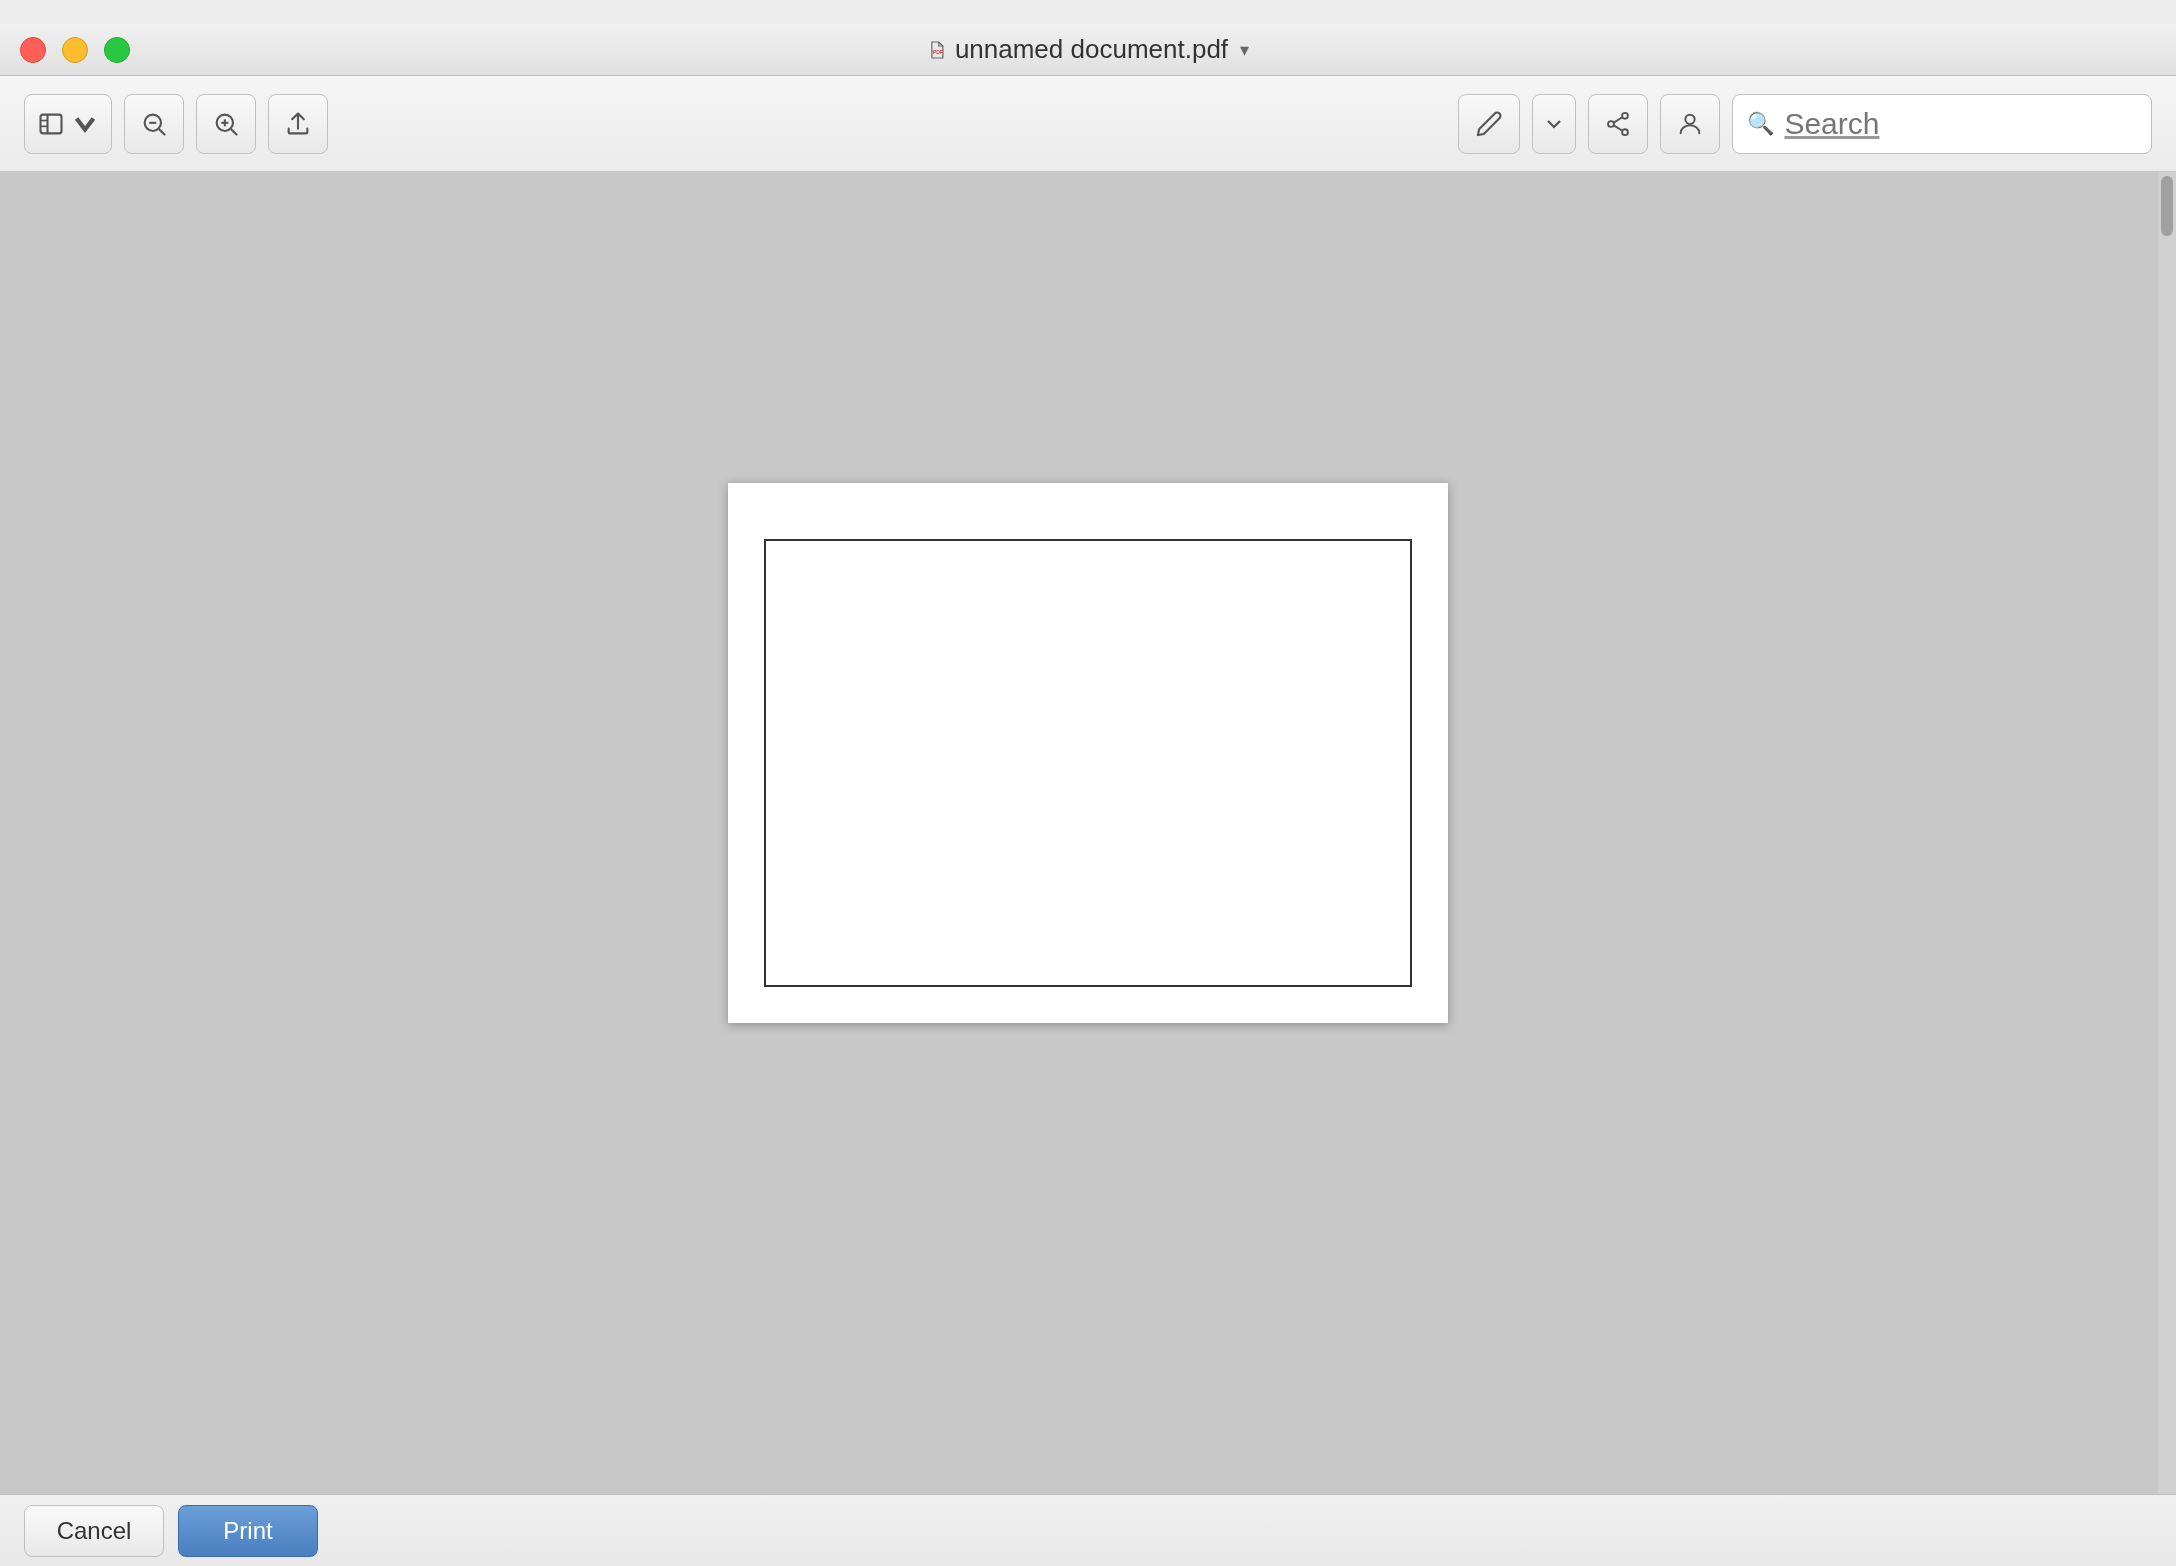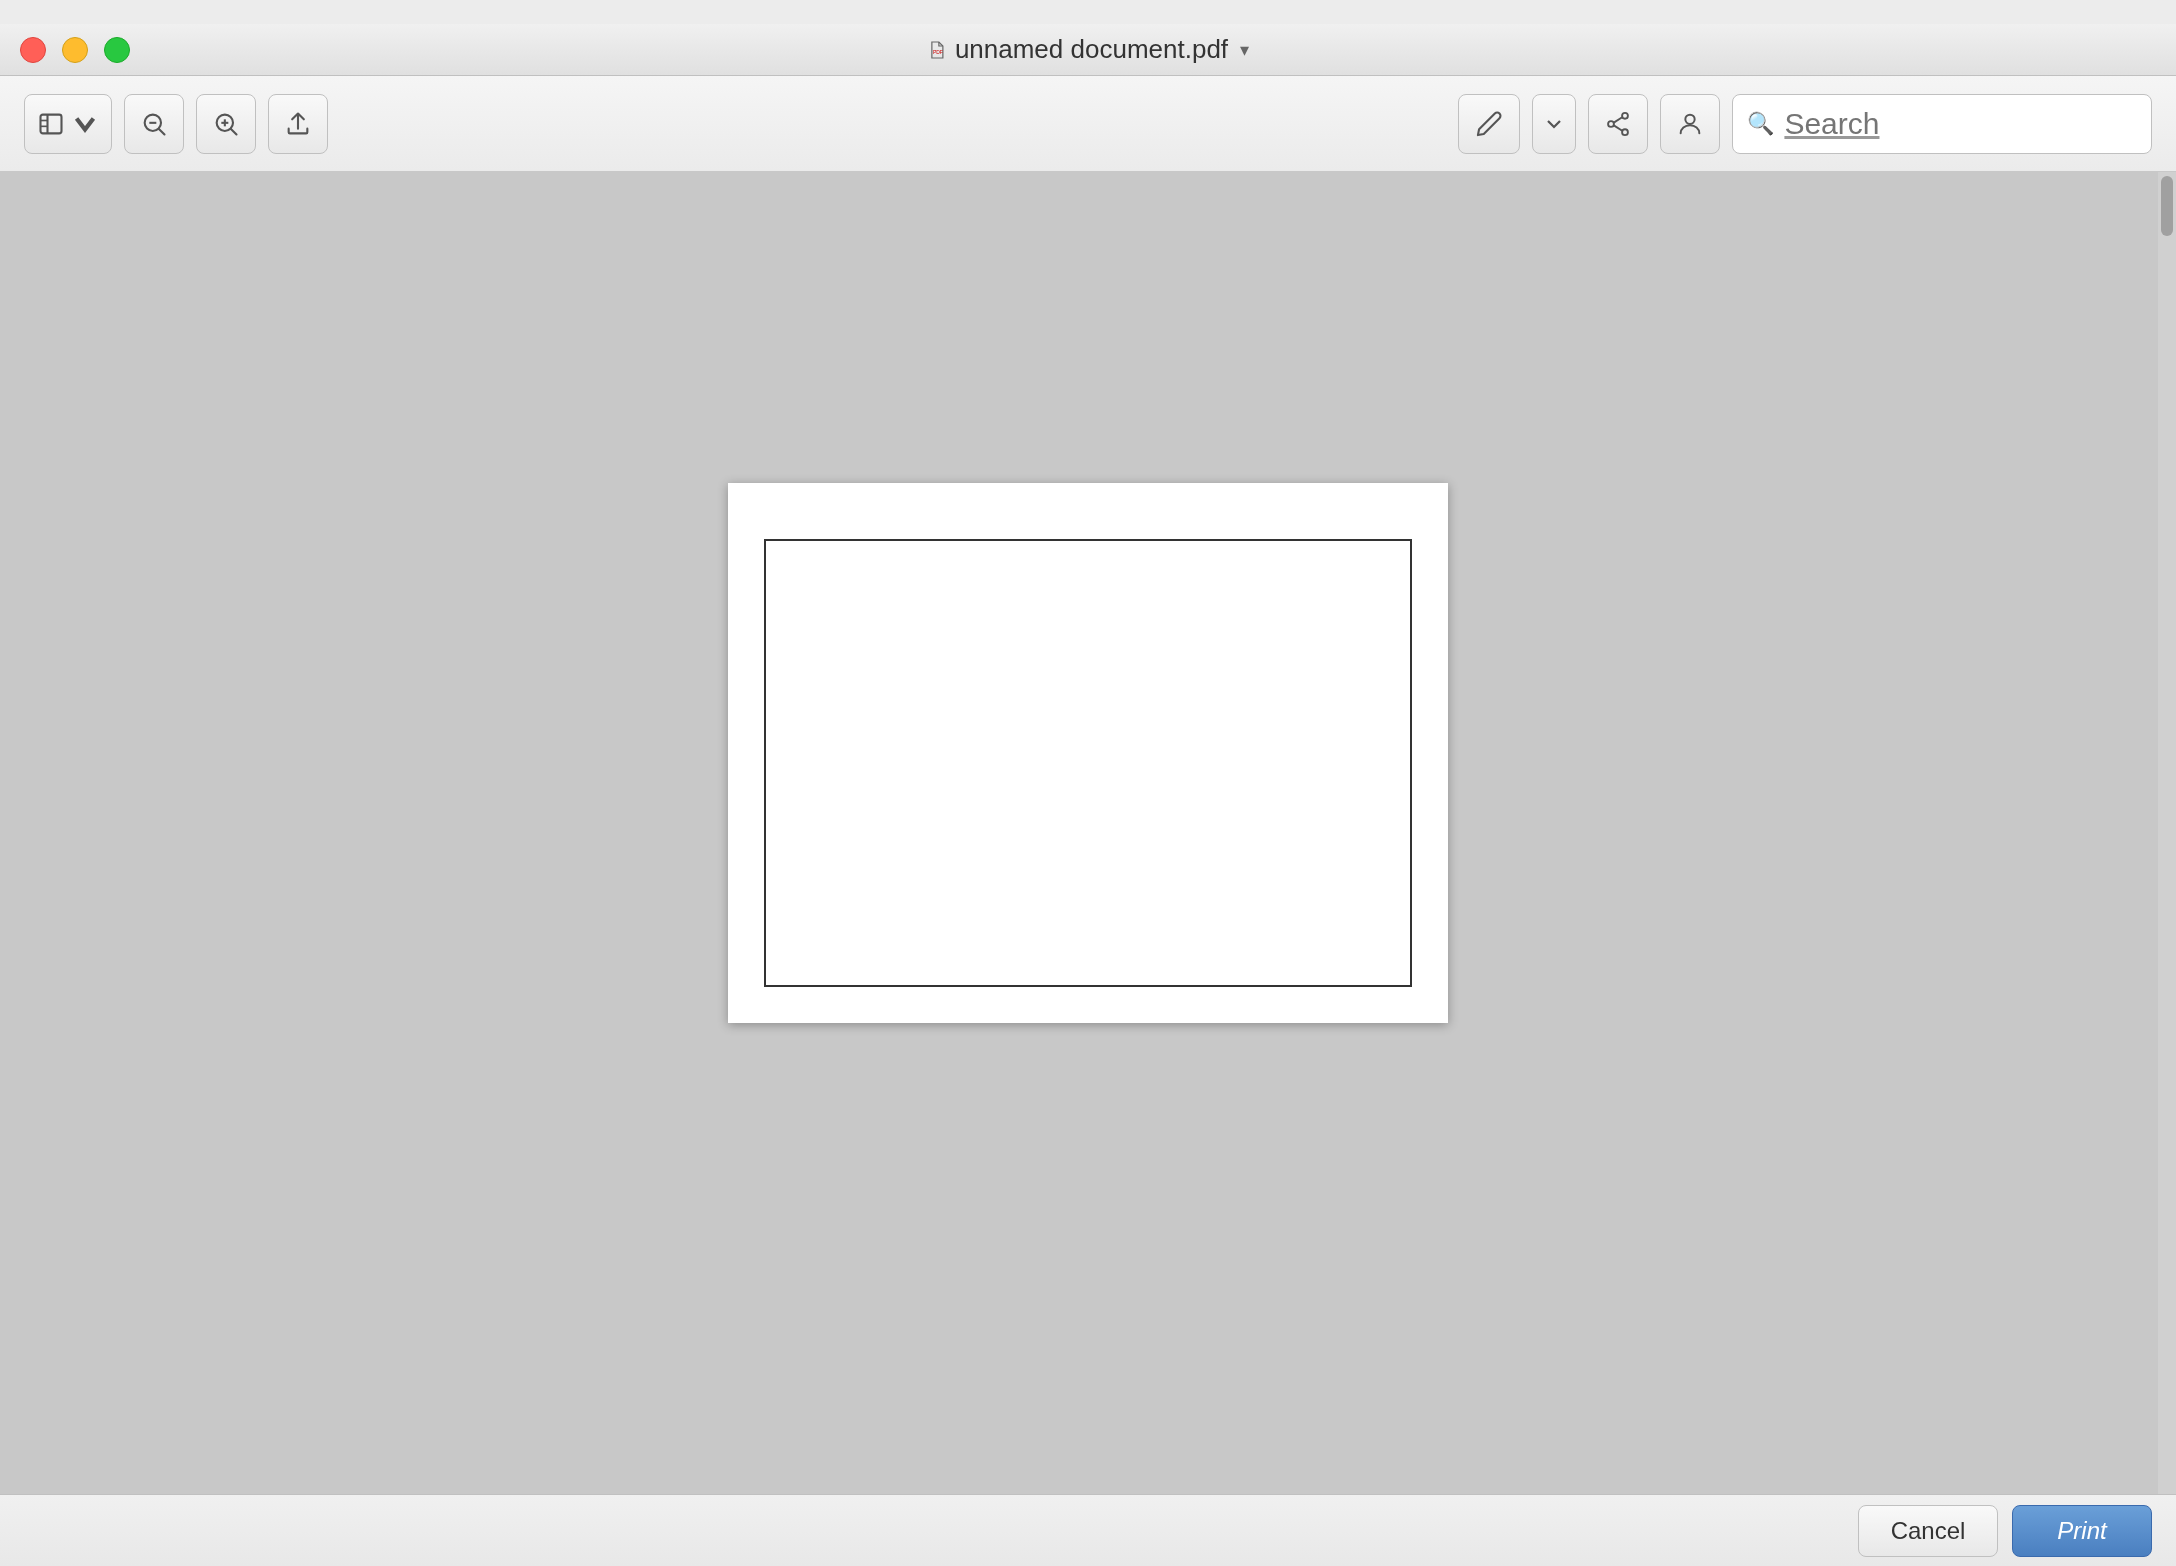--- a/index.html
+++ b/index.html
@@ -257,21 +257,20 @@
     }
 
     
     .bottom-bar {
       width: 100%;
       height: 72px;
       background: linear-gradient(to bottom, #f0f0f0, #e8e8e8);
       border-top: 1px solid #c0c0c0;
       display: flex;
       align-items: center;
-      justify-content: flex-end;
       padding: 0 24px;
       gap: 14px;
       flex-shrink: 0;
     }
 
     .bottom-btn {
       height: 52px;
       min-width: 140px;
       border-radius: 8px;
       display: flex;
@@ -285,21 +284,20 @@
     .cancel-btn {
       background: linear-gradient(to bottom, #f9f9f9, #e8e8e8);
       border: 1px solid #c0c0c0;
       color: #333;
     }
 
     .print-btn {
       background: linear-gradient(to bottom, #6a9fd8, #4a7fc0);
       border: 1px solid #3a6aad;
       color: white;
-      font-style: italic;
     }
   </style>
 </head>
 <body>
 
 <div class="title-bar">
   <div class="traffic-lights">
     <div class="traffic-light close"></div>
     <div class="traffic-light minimize"></div>
     <div class="traffic-light maximize"></div>

